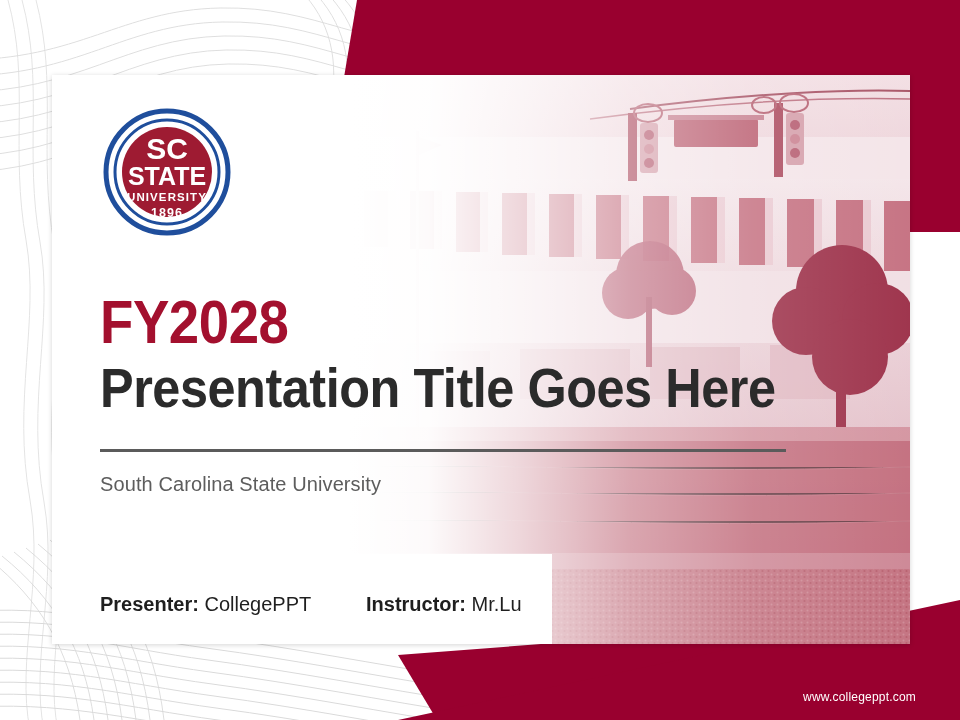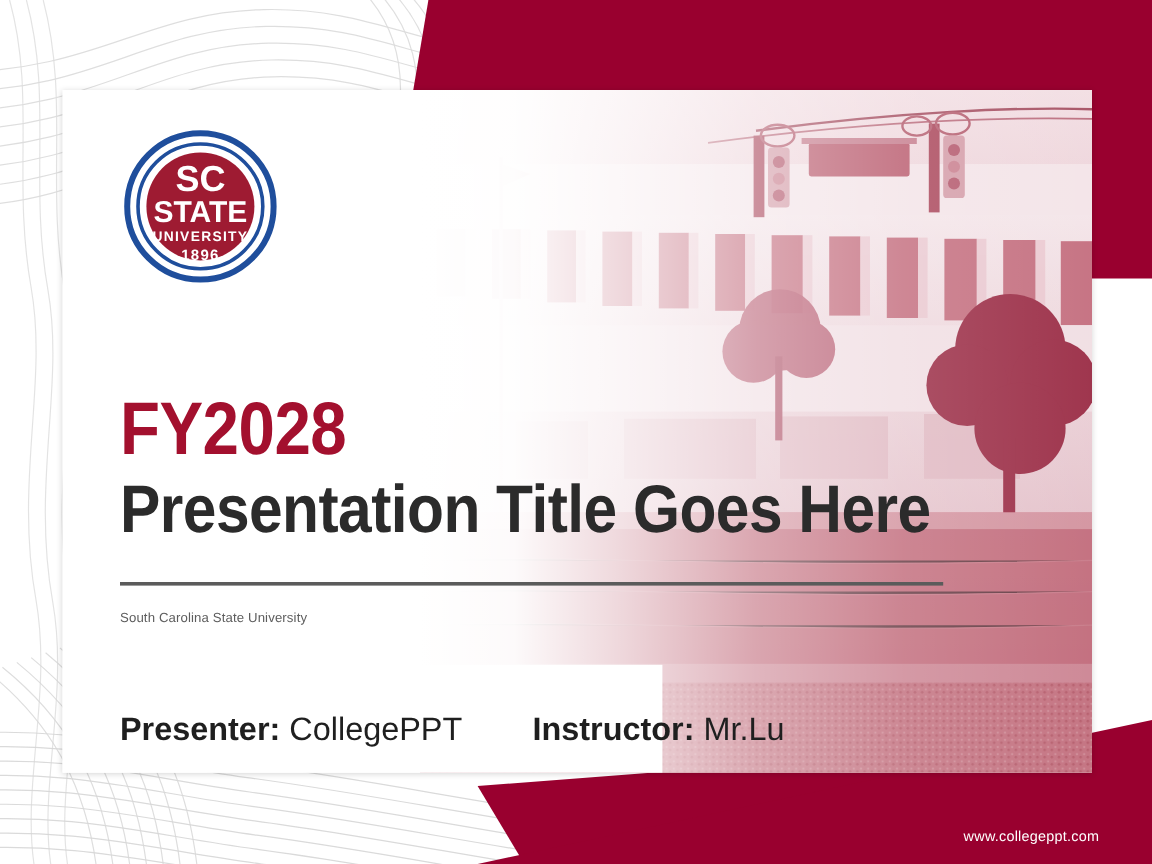--- a/index.html
+++ b/index.html
@@ -45,49 +45,49 @@
   .card-bottom-strip{
     position:absolute;left:0;bottom:0;width:500px;height:90px;
     background:#ffffff;
   }
 
   
   .logo{position:absolute;left:50px;top:32px;width:130px;height:130px;text-decoration:underline;}
   .logo svg{display:block;width:130px;height:130px;}
 
   
-  .text-block{position:absolute;left:48px;top:215px;width:760px;margin-top:36px;}
+  .text-block{position:absolute;left:48px;top:215px;width:760px;}
   .fy{
     font-size:62px;line-height:1.04;
     font-weight:bold;color:#A3102E;
     letter-spacing:-0.5px;
     transform:scaleX(.88);transform-origin:left center;
     margin:0 0 4px 0;white-space:nowrap;
   }
   .maintitle{
     font-size:56px;line-height:1.08;
     font-weight:bold;color:#2b2b2b;
     letter-spacing:-0.5px;
     transform:scaleX(.90);transform-origin:left center;
     margin:0;white-space:nowrap;
   }
   .rule{
     margin-top:30px;width:686px;height:3px;
     background:#5b5b5b;
   }
   .subtitle{
     margin-top:21px;
-    font-size:11px;color:#5d5d5d;font-weight:normal;
+    font-size:20px;color:#5d5d5d;font-weight:normal;
     letter-spacing:.1px;
   }
 
   
   .presenter-row{
     position:absolute;left:48px;top:518px;
-    font-size:27px;color:#1f1f1f;white-space:nowrap;
+    font-size:20px;color:#1f1f1f;white-space:nowrap;
   }
   .presenter-row .lbl{font-weight:bold;}
   .presenter-row .val{font-weight:normal;}
   .presenter-row .gap{display:inline-block;width:44px;}
 
   
   .footer-url{
     position:absolute;right:44px;bottom:16px;
     color:#ffffff;font-size:12px;letter-spacing:.2px;
   }

